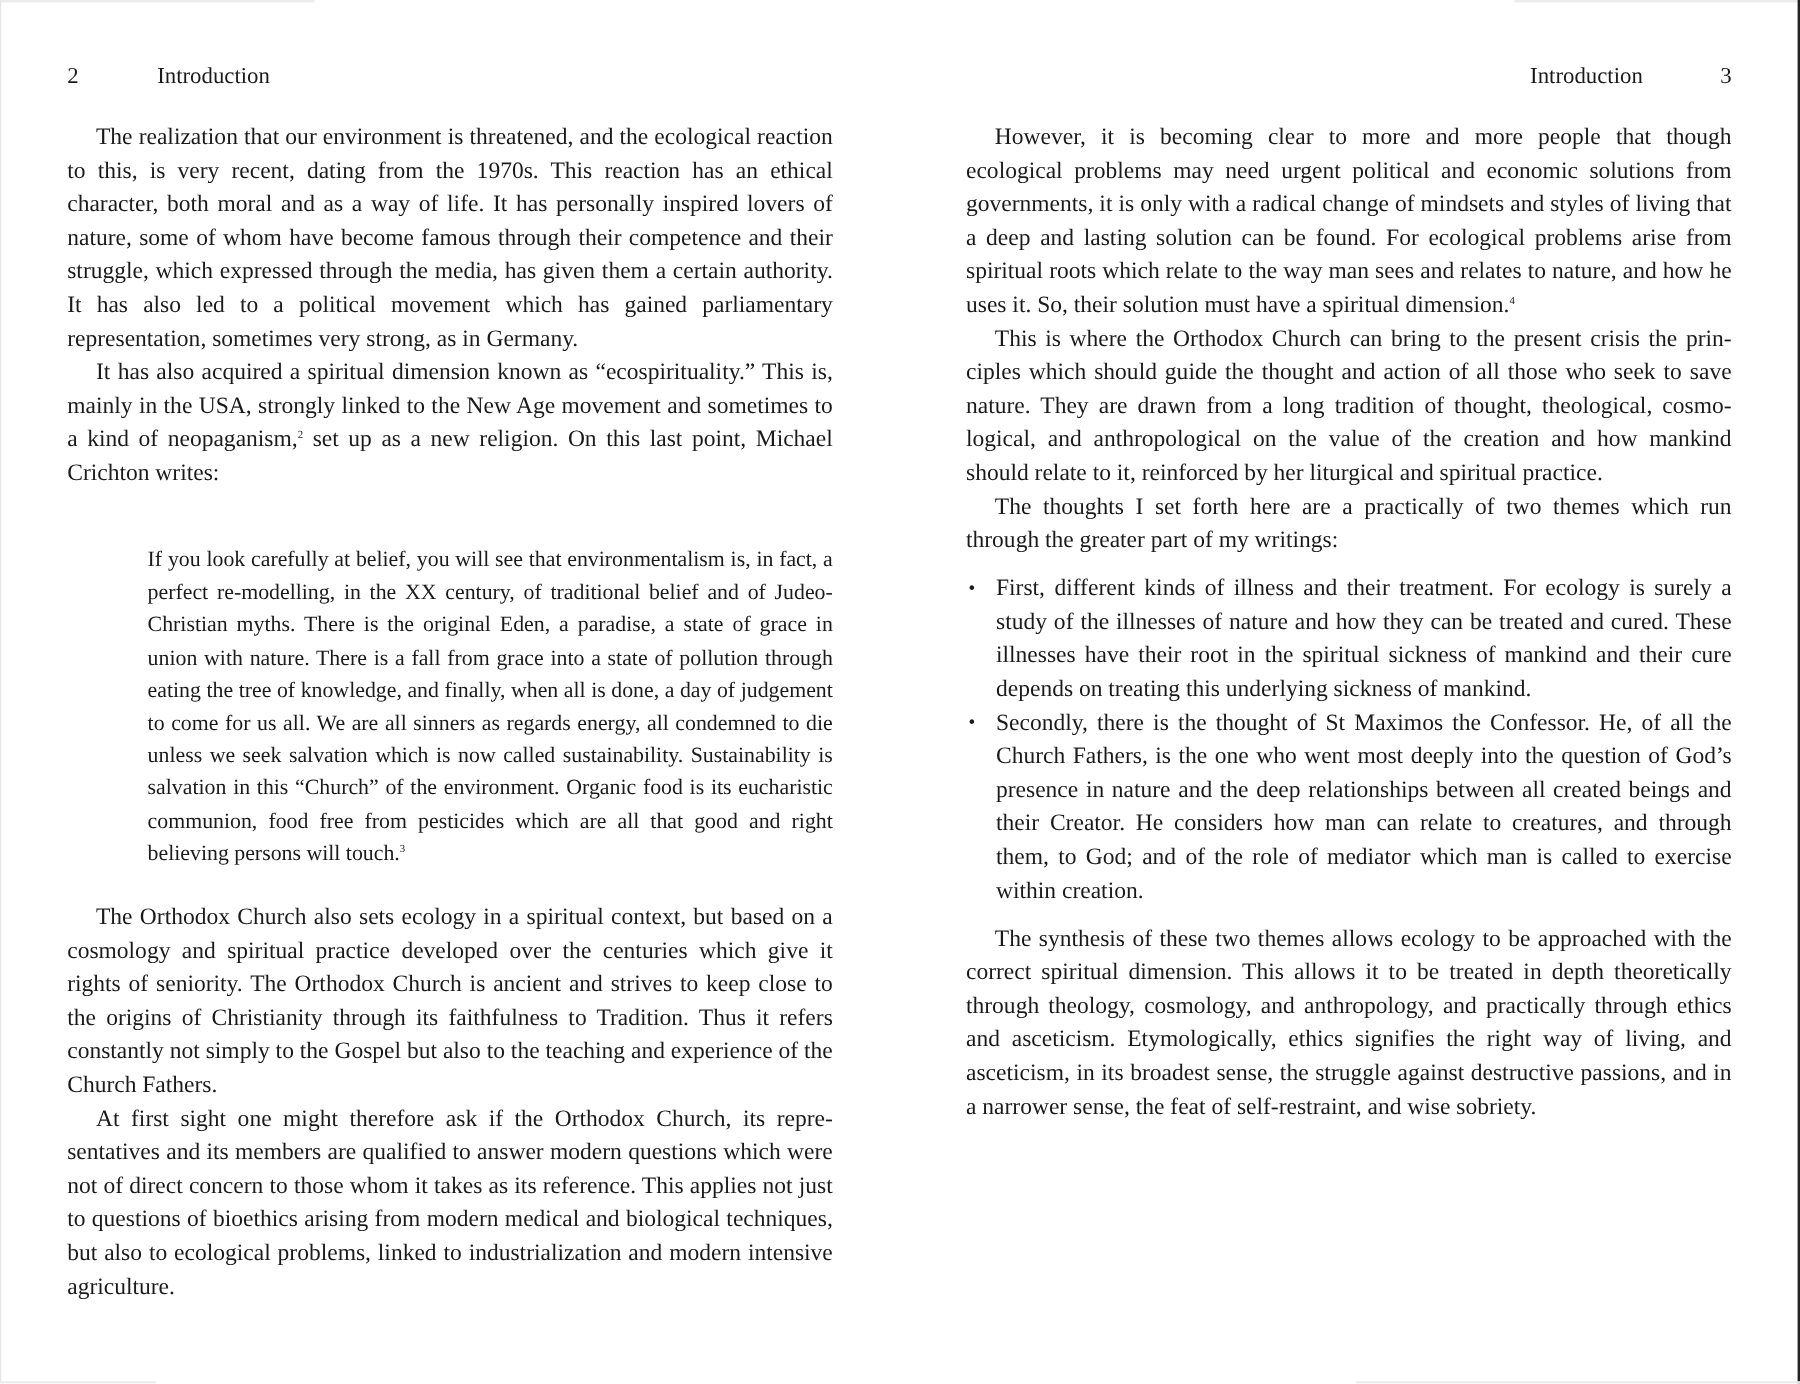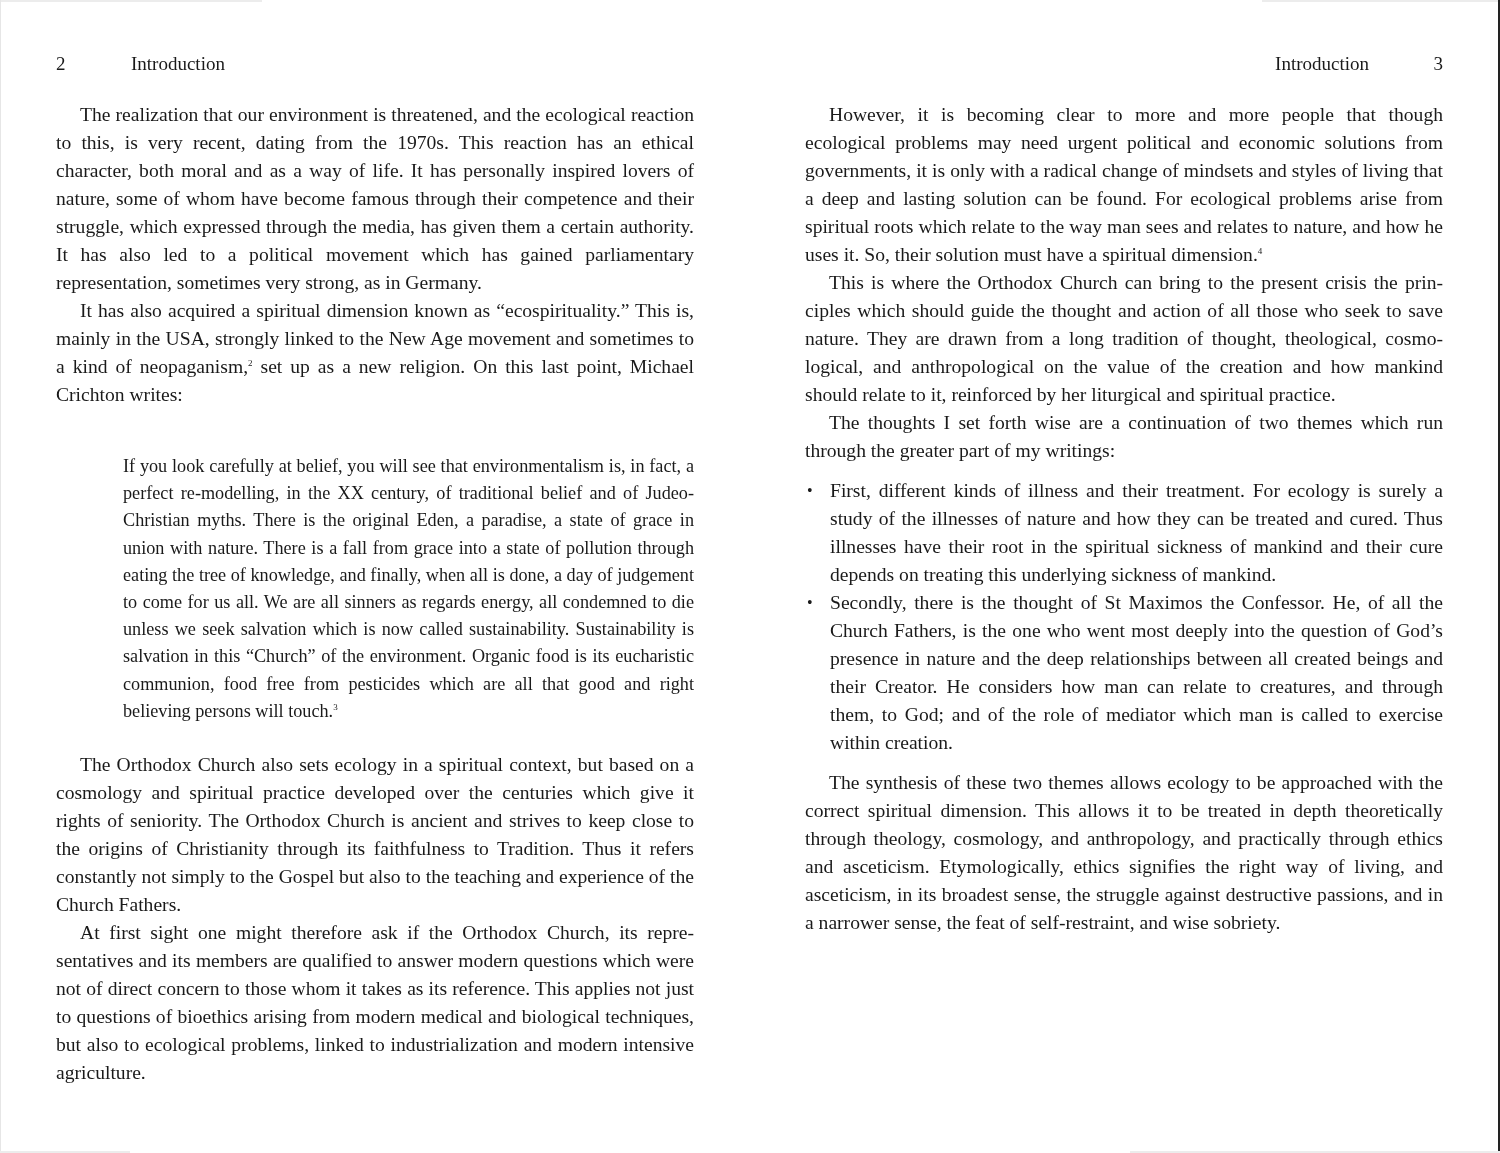--- a/index.html
+++ b/index.html
@@ -76,25 +76,25 @@
 </section>
 
 <section class="page page-right">
   <header class="running-head">
     <span class="rh-title">Introduction</span>
     <span class="folio">3</span>
   </header>
   <div class="body-text">
     <p><span>However, it is becoming clear to more and more people that though ecological problems may need urgent political and economic solutions from governments, it is only with a radical change of mindsets and styles of living that a deep and lasting solution can be found. For ecological problems arise from spiritual roots which relate to the way man sees and relates to nature, and how he uses it. So, their solution must have a spiritual dimension.</span><sup class="fn">4</sup></p>
     <p>This is where the Orthodox Church can bring to the present crisis the prin­ciples which should guide the thought and action of all those who seek to save nature. They are drawn from a long tradition of thought, theological, cosmo­logical, and anthropological on the value of the creation and how mankind should relate to it, reinforced by her liturgical and spiritual practice.</p>
-    <p>The thoughts I set forth wise are a continuation of two themes which run through the greater part of my writings:</p>
+    <p>The thoughts I set forth here are a practically of two themes which run through the greater part of my writings:</p>
     <ul class="bullets">
       <li>
         <span class="bullet">•</span>
-        <span>First, different kinds of illness and their treatment. For ecology is surely a study of the illnesses of nature and how they can be treated and cured. Thus illnesses have their root in the spiritual sickness of mankind and their cure depends on treating this underlying sickness of mankind.</span>
+        <span>First, different kinds of illness and their treatment. For ecology is surely a study of the illnesses of nature and how they can be treated and cured. These illnesses have their root in the spiritual sickness of mankind and their cure depends on treating this underlying sickness of mankind.</span>
       </li>
       <li>
         <span class="bullet">•</span>
         <span>Secondly, there is the thought of St Maximos the Confessor. He, of all the Church Fathers, is the one who went most deeply into the question of God’s presence in nature and the deep relationships between all created beings and their Creator. He considers how man can relate to creatures, and through them, to God; and of the role of mediator which man is called to exercise within creation.</span>
       </li>
     </ul>
     <p>The synthesis of these two themes allows ecology to be approached with the correct spiritual dimension. This allows it to be treated in depth theoreti­cally through theology, cosmology, and anthropology, and practically through ethics and asceticism. Etymologically, ethics signifies the right way of living, and asceticism, in its broadest sense, the struggle against destructive passions, and in a narrower sense, the feat of self-restraint, and wise sobriety.</p>
   </div>
 </section>
 

